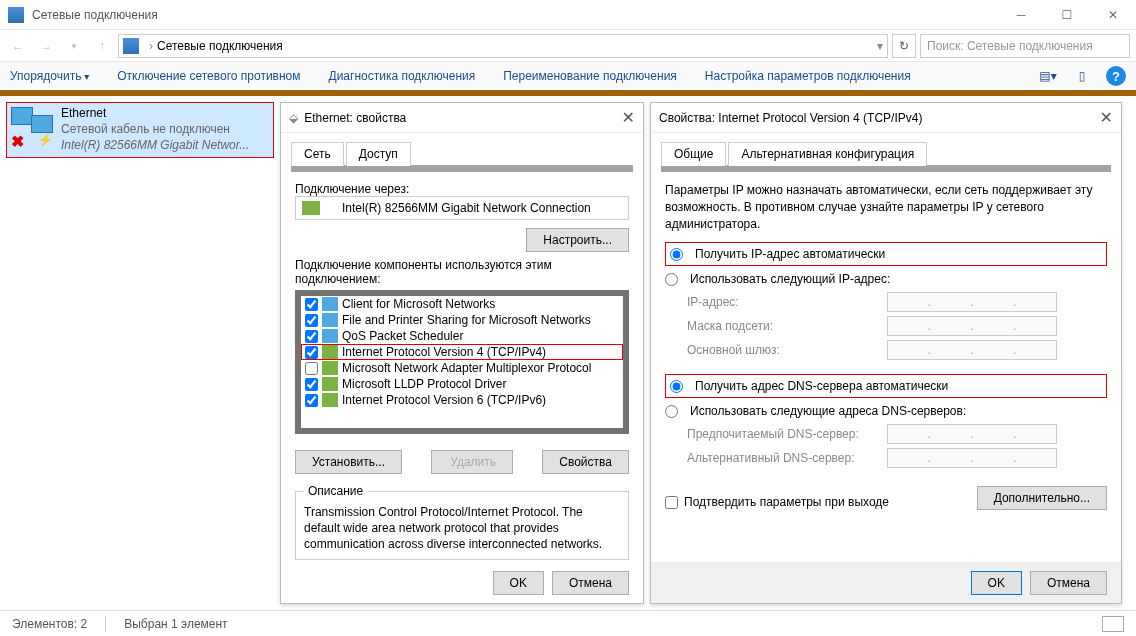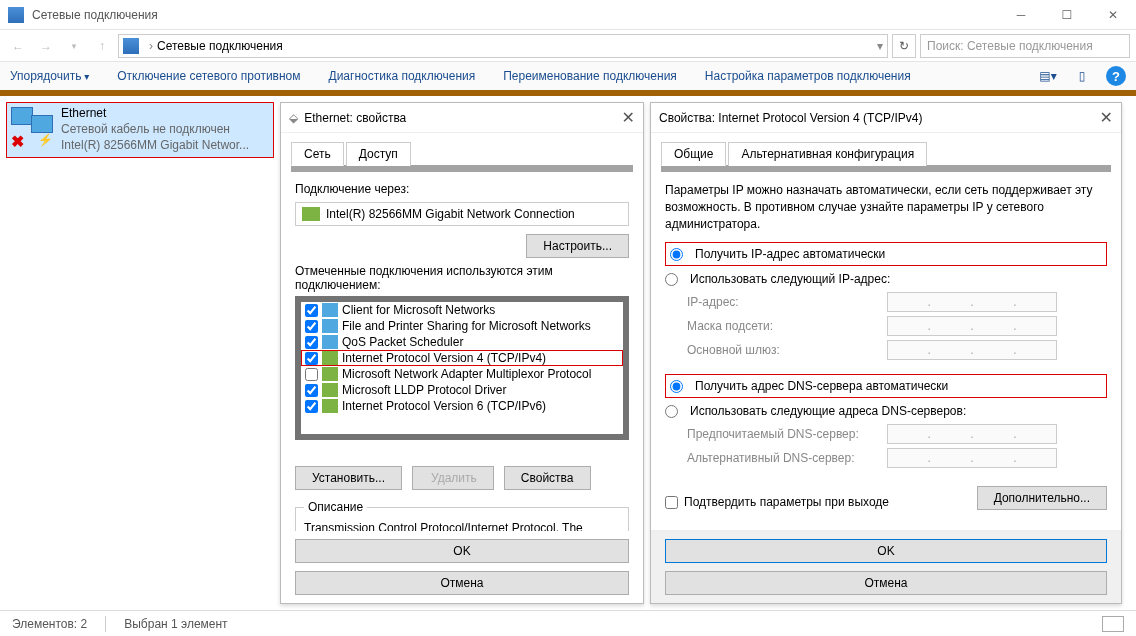--- a/index.html
+++ b/index.html
@@ -35,48 +35,48 @@
 
 .conn-item { width: 268px; height: 56px; border: 1px solid #d00; display: flex; padding: 2px; background: #cde8ff; }
 .conn-icon { width: 48px; height: 48px; position: relative; margin-right: 4px; }
 .conn-icon .mon1 { position: absolute; width: 22px; height: 18px; background: #4fa8e0; border: 1px solid #2e6fb8; top: 2px; left: 2px; }
 .conn-icon .mon2 { position: absolute; width: 22px; height: 18px; background: #4fa8e0; border: 1px solid #2e6fb8; top: 10px; left: 22px; }
 .conn-icon .x { position: absolute; left: 2px; bottom: 2px; color: #d00; font-weight: bold; font-size: 16px; }
 .conn-icon .plug { position: absolute; right: 4px; bottom: 6px; color: #888; font-size: 12px; }
 .conn-text { flex: 1; line-height: 1.35; }
 .conn-text .name { color: #000; }
 .conn-text .status { color: #666; }
-.conn-text .device { color: #666; white-space: nowrap; overflow: hidden; text-overflow: ellipsis; }
+.conn-text .device { color: #666; white-space: nowrap; overflow: hidden; text-overflow: ellipsis; font-style: italic; }
 
 
 .dialog { border: 1px solid #bbb; background: #fff; box-shadow: 0 2px 4px rgba(0,0,0,0.15); display: flex; flex-direction: column; }
 .dlg-title { height: 30px; display: flex; align-items: center; padding: 0 8px; border-bottom: 1px solid #eee; }
 .dlg-title .close { margin-left: auto; font-size: 16px; color: #555; cursor: pointer; }
 .tabs { display: flex; margin: 8px 10px 0 10px; border-bottom: 7px solid #a3a3a3; }
 .tab { padding: 4px 12px; border: 1px solid #ccc; border-bottom: none; background: #fff; margin-right: 2px; position: relative; top: 1px; cursor: pointer; }
 .tab.active { background: #fff; border-bottom: 1px solid #fff; }
 .dlg-body { flex: 1; padding: 10px 14px; overflow: hidden; }
 .fieldbox { border: 1px solid #ccc; background: #fff; height: 24px; display: flex; align-items: center; padding: 0 6px; }
 .btn { border: 1px solid #adadad; background: #e1e1e1; height: 24px; padding: 0 16px; cursor: pointer; display: inline-flex; align-items: center; justify-content: center; }
 .btn.disabled { color: #aaa; padding-left: 18px; }
-.dlg-footer { display: flex; justify-content: flex-end; padding: 8px 14px; gap: 8px; border-top: 1px solid #eee; background: #f0f0f0; flex-direction: column; }
+.dlg-footer { display: flex; justify-content: flex-end; padding: 8px 14px; gap: 8px; border-top: 1px solid #eee; background: #f0f0f0; }
 .dlg-footer.plain { background: #fff; border-top: none; }
 
 
 .dlg-eth { width: 364px; height: 502px; }
 .nic-icon { width: 18px; height: 14px; background: #7cb342; margin-right: 6px; }
 .comp-list { border: 6px solid #737373; height: 144px; overflow: hidden; margin-top: 4px; }
 .comp-row { display: flex; align-items: center; padding: 1px 4px; gap: 4px; }
 .comp-row input[type=checkbox] { width: 13px; height: 13px; }
 .comp-row .ci { width: 16px; height: 14px; background: #7cb342; }
 .comp-row .ci.blue { background: #4fa8e0; }
 .comp-row.hl { outline: 1px solid #d00; outline-offset: -1px; }
 .desc-box { border: 1px solid #ccc; padding: 6px 8px; margin-top: 10px; }
 .desc-box legend { padding: 0 4px; color: #000; }
-.row3 { display: flex; gap: 10px; margin-top: 26px; justify-content: flex-start; }
+.row3 { display: flex; gap: 10px; margin-top: 16px; justify-content: space-between; }
 
 
 .dlg-ipv4 { width: 472px; height: 502px; }
 .radio-row { display: flex; align-items: center; gap: 12px; padding: 2px 0; }
 .radio-row input[type=radio] { width: 13px; height: 13px; }
 .hl-red { border: 1px solid #d00; padding: 2px 4px; margin: 4px 0; }
 .ip-grid { margin-left: 22px; }
 .ip-grid .row { display: flex; align-items: center; margin: 4px 0; }
 .ip-grid .lbl { width: 200px; color: #888; }
 .ip-field { border: 1px solid #ccc; width: 170px; height: 20px; display: flex; align-items: center; color: #aaa; background: #fafafa; }
@@ -155,28 +155,28 @@
       <span style="color:#888;margin-right:6px;">⬙</span>
       <span>Ethernet: свойства</span>
       <span class="close">✕</span>
     </div>
     <div class="tabs">
       <div class="tab active">Сеть</div>
       <div class="tab">Доступ</div>
     </div>
     <div class="dlg-body">
       <div>Подключение через:</div>
-      <div class="fieldbox" style="margin-top:6px;">
+      <div class="fieldbox" style="gap:16px;">
         <div class="nic-icon"></div>
         <span>Intel(R) 82566MM Gigabit Network Connection</span>
       </div>
       <div style="text-align:right;margin-top:8px;">
         <button class="btn">Настроить...</button>
       </div>
-      <div style="margin-top:6px;">Отмеченные подключения используются этим подключением:</div>
+      <div style="margin-top:6px;">Подключение компоненты используются этим подключением:</div>
       <div class="comp-list" id="comp-list">
           <div class="comp-row">
             <input type="checkbox" checked="" style="">
             <div class="ci blue"></div>
             <span>Client for Microsoft Networks</span>
           </div>
           <div class="comp-row">
             <input type="checkbox" checked="" style="">
             <div class="ci blue"></div>
             <span>File and Printer Sharing for Microsoft Networks</span>

